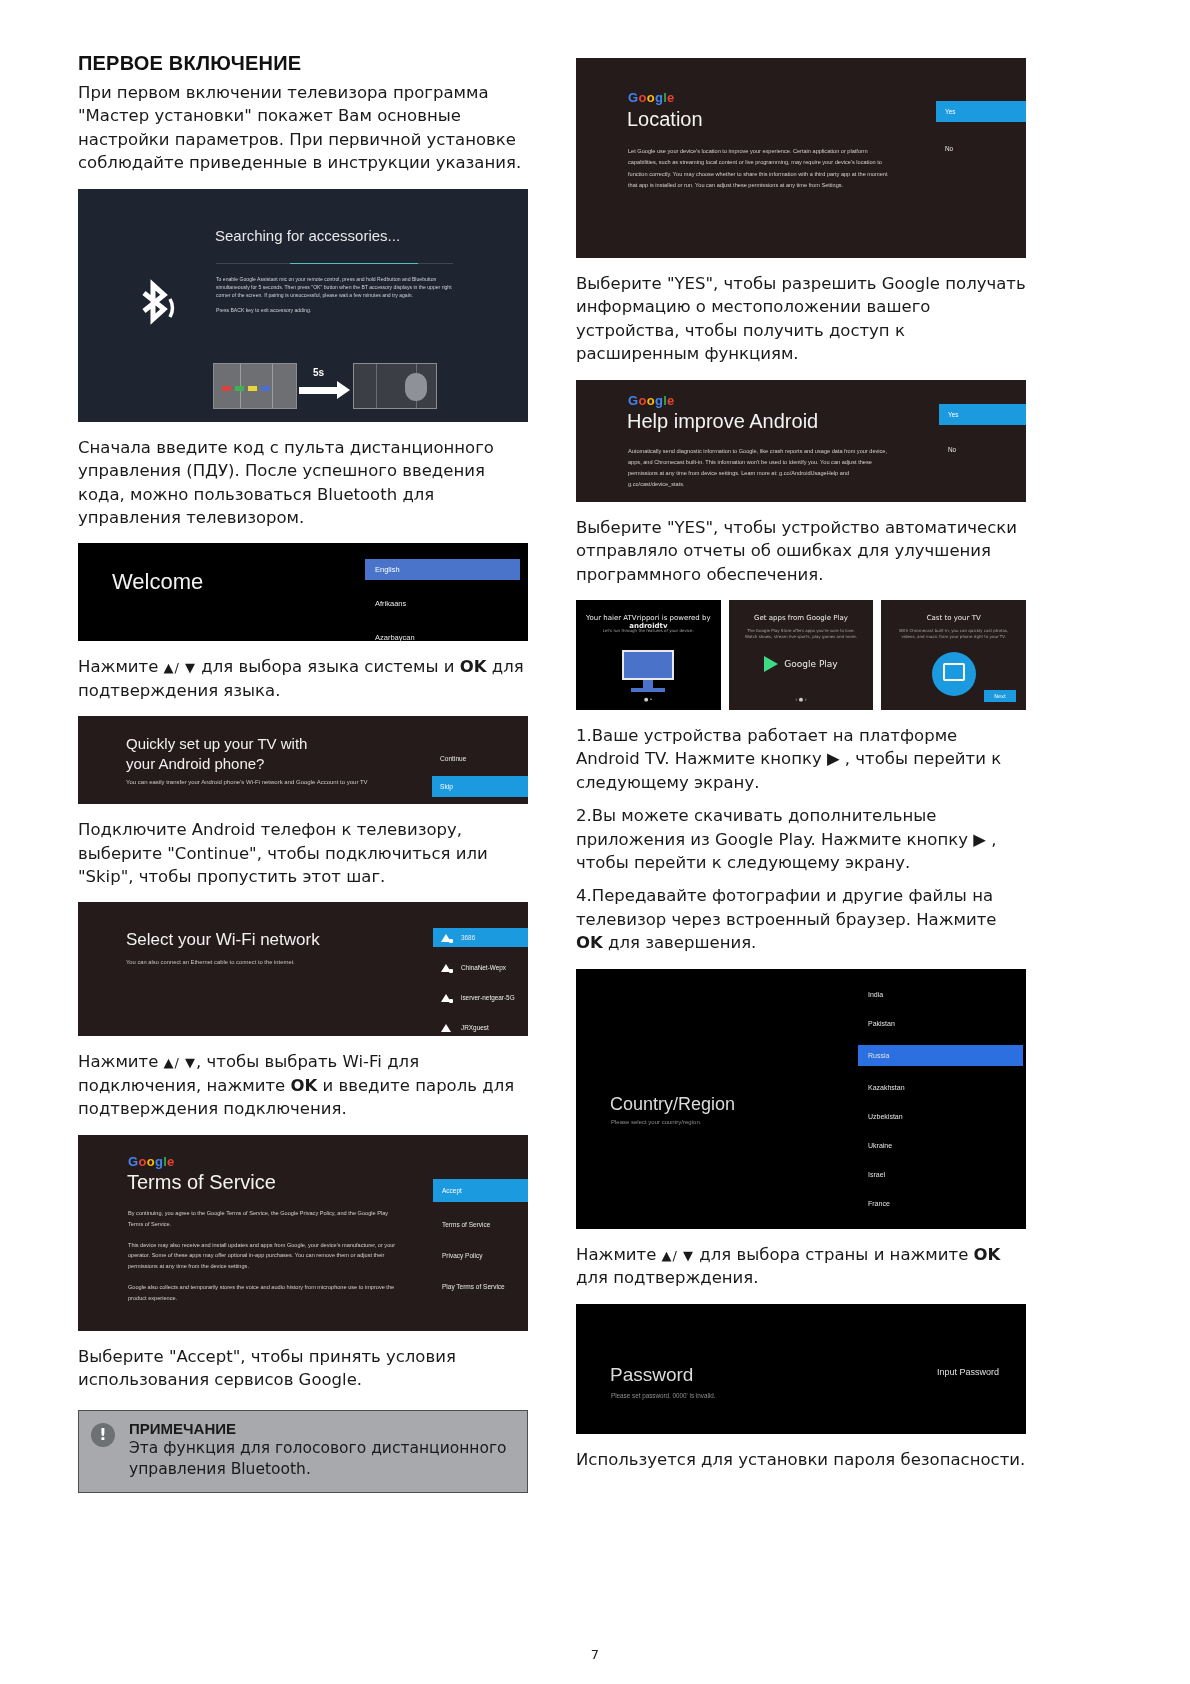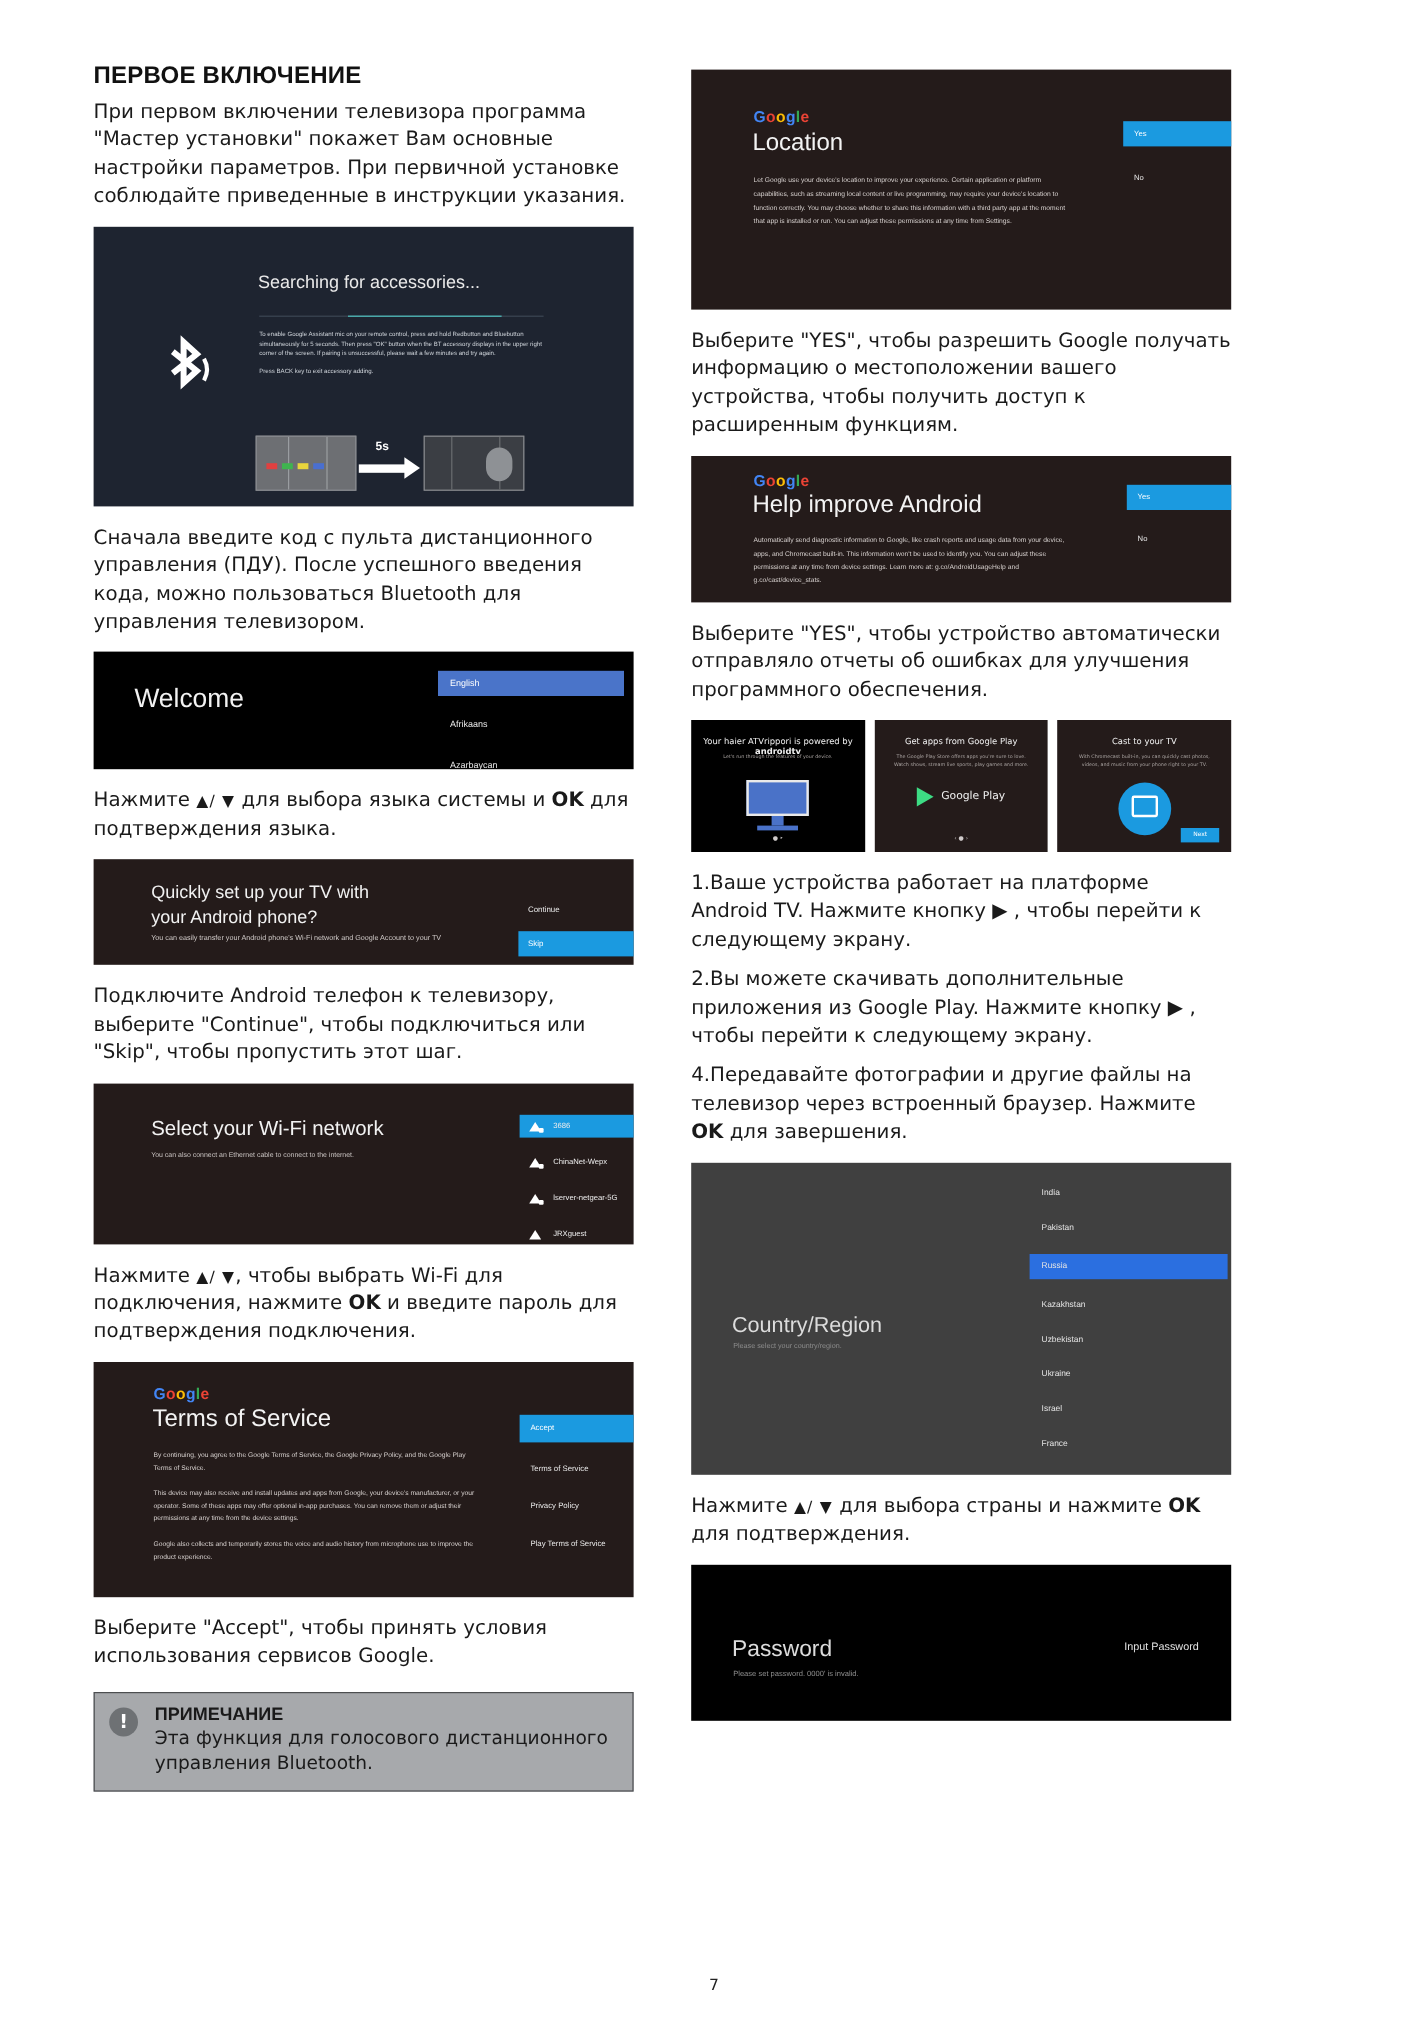--- a/index.html
+++ b/index.html
@@ -167,21 +167,21 @@
   .tv-shape .base { width:34px; height:4px; background:#4a72c8; margin:0 auto; }
   .gp-row { position:absolute; left:0; right:0; top:56px; display:flex; align-items:center; justify-content:center; gap:6px; }
   .gp-tri { width:0;height:0;border-top:8px solid transparent;border-bottom:8px solid transparent;border-left:14px solid #3ddc84; }
   .gp-txt { font-size:9px; color:#f0f0f0; }
   .cast-circ { position:absolute; left:50%; top:52px; transform:translateX(-50%); width:44px; height:44px; border-radius:50%; background:#1b9ae0; }
   .cast-circ .inner { position:absolute; left:11px; top:11px; width:22px; height:18px; border:2px solid #fff; border-radius:2px; }
   .panel-dot { position:absolute; left:0; right:0; bottom:8px; text-align:center; font-size:5px; color:#cfcaca; }
   .panel-btn { position:absolute; right:10px; bottom:8px; background:#1b9ae0; color:#fff; font-size:5px; padding:3px 10px; }
 
   
-  .country-screen { height:260px; background:#404040; }
+  .country-screen { height:260px; background:#000000; }
   .country-t { position:absolute; left:34px; top:125px; font-size:18px; color:#dcdcdc; }
   .country-p { position:absolute; left:35px; top:150px; font-size:6px; color:#8c8c8c; }
   .country-list { position:absolute; left:282px; top:18px; width:165px; }
   .country-list .opt { font-size:7px; padding:4px 10px; color:#e3e3e3; }
   .country-list .opt.sel-blue { background:#2b6fe0; padding:7px 10px; }
   .country-list .opt + .opt { margin-top:14px; }
 
   
   .pwd-screen { height:130px; background:#000; }
   .pwd-t { position:absolute; left:34px; top:60px; font-size:19px; color:#dcdcdc; }
@@ -414,18 +414,19 @@
     </div>
 
     <p class="body"><span>Нажмите </span><span class="arrows">▲/ ▼</span><span> для выбора страны и нажмите </span><span class="b">OK</span><span> для подтверждения.</span></p>
 
     <div class="shot pwd-screen">
       <div class="pwd-t">Password</div>
       <div class="pwd-p">Please set password. 0000' is invalid.</div>
       <div class="pwd-r">Input Password</div>
     </div>
 
+    <p class="body">Используется для установки пароля безопасности.</p>
 
   </div>
 </div>
 
 <div class="pageno">7</div>
 </div>
 
 </body></html>

